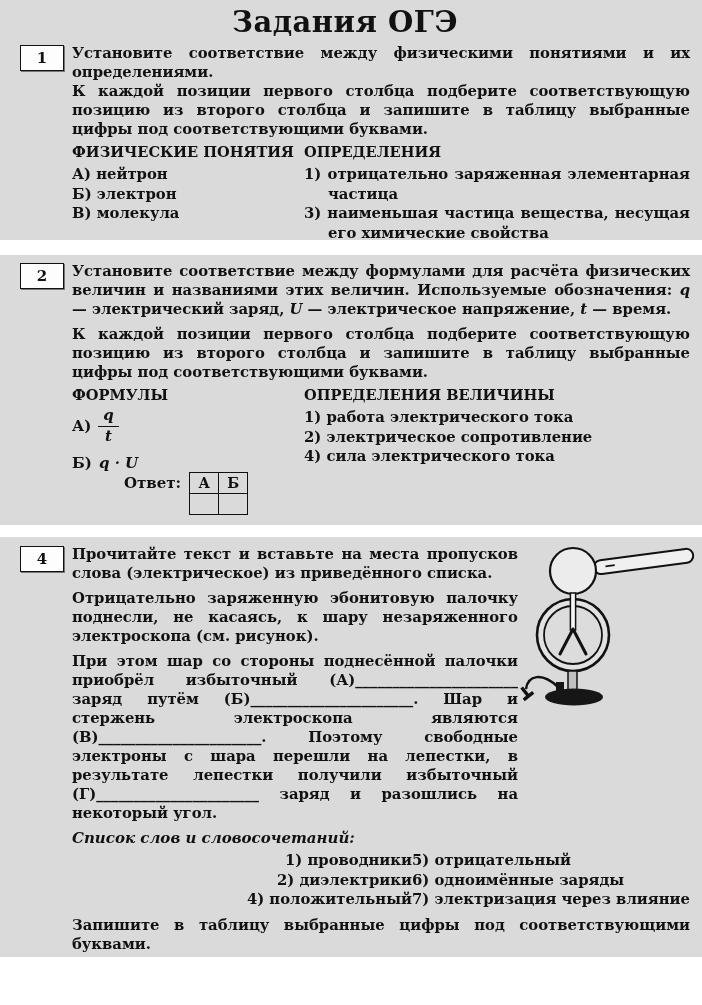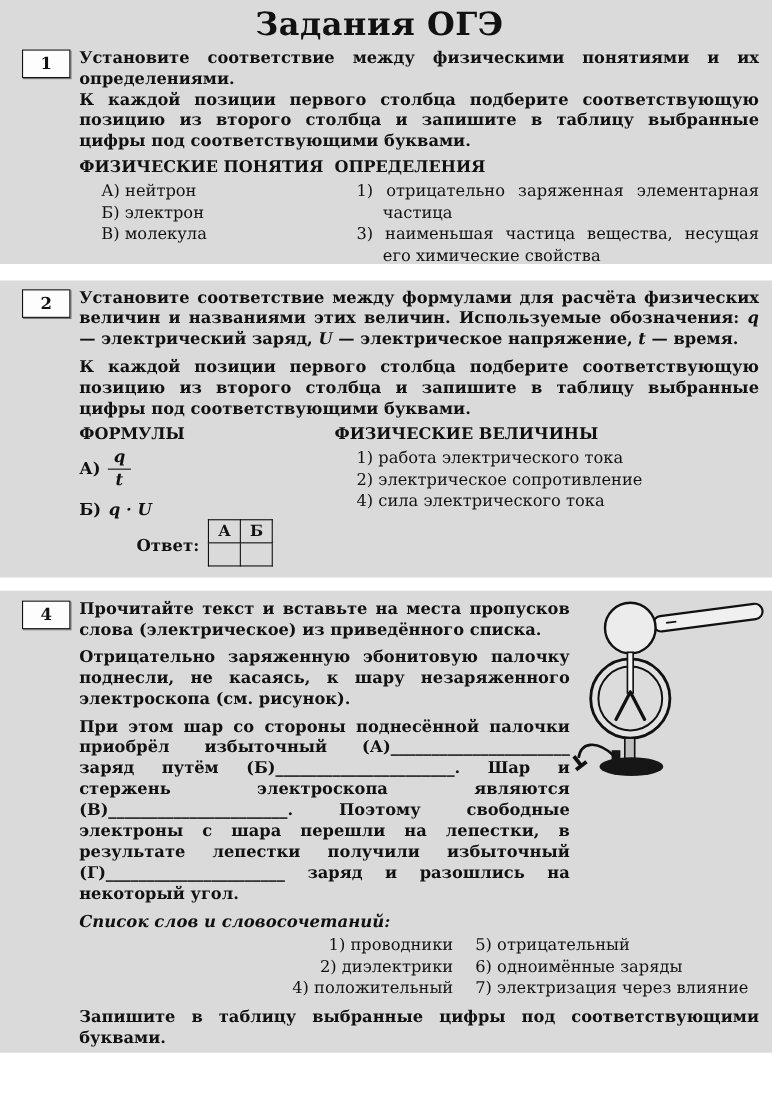--- a/index.html
+++ b/index.html
@@ -32,25 +32,25 @@
   .just{
     text-align:justify;margin:0;font-weight:bold;
     font-size:14.8px;line-height:19px;
   }
   .pgap{margin-top:6px;}
   .cols{display:flex;margin-top:4px;}
   .colL{width:232px;flex:none;}
   .colR{flex:1;min-width:0;}
   .colhead{font-weight:bold;font-size:14.6px;line-height:19px;margin-bottom:3px;}
   .li{
-    font-weight:normal;font-size:14.8px;line-height:19.5px;
-    padding-left:24px;text-indent:-24px;margin-left:20px;
+    font-weight:bold;font-size:14.8px;line-height:19.5px;
+    padding-left:24px;text-indent:-24px;
   }
   .liJ{text-align:justify;}
-  .answer{display:flex;align-items:center;margin-top:5px;margin-left:55px;}
+  .answer{display:flex;margin-top:5px;margin-left:55px;}
   .answer.a2{margin-left:52px;margin-top:0;}
   .answer-label{font-weight:bold;font-size:15px;margin-right:8px;position:relative;top:2px;}
   table.ans{border-collapse:collapse;background:transparent;}
   table.ans td{
     width:28px;height:20px;border:1.4px solid #111;
     text-align:center;vertical-align:middle;
     font-weight:bold;font-size:14px;padding:0;
   }
   .formula-row{display:flex;align-items:center;font-weight:bold;font-size:15px;margin-top:2px;}
   .formula-row + .formula-row{margin-top:10px;}
@@ -115,21 +115,21 @@
               <span class="num">q</span>
               <span class="den">t</span>
             </span>
           </div>
           <div class="formula-row">
             <span>Б)</span>
             <span class="fvar" style="margin-left:7px;">q · U</span>
           </div>
         </div>
         <div class="colR">
-          <div class="colhead">ФИЗИЧЕСКИЕ ВЕЛИЧИНЫ</div>
+          <div class="colhead">ОПРЕДЕЛЕНИЯ ВЕЛИЧИНЫ</div>
           <div class="li">1) работа электрического тока</div>
           <div class="li">2) электрическое сопротивление</div>
           <div class="li">4) сила электрического тока</div>
         </div>
       </div>
 
       <div class="answer a2">
         <span class="answer-label">Ответ:</span>
         <table class="ans">
           <tbody>

